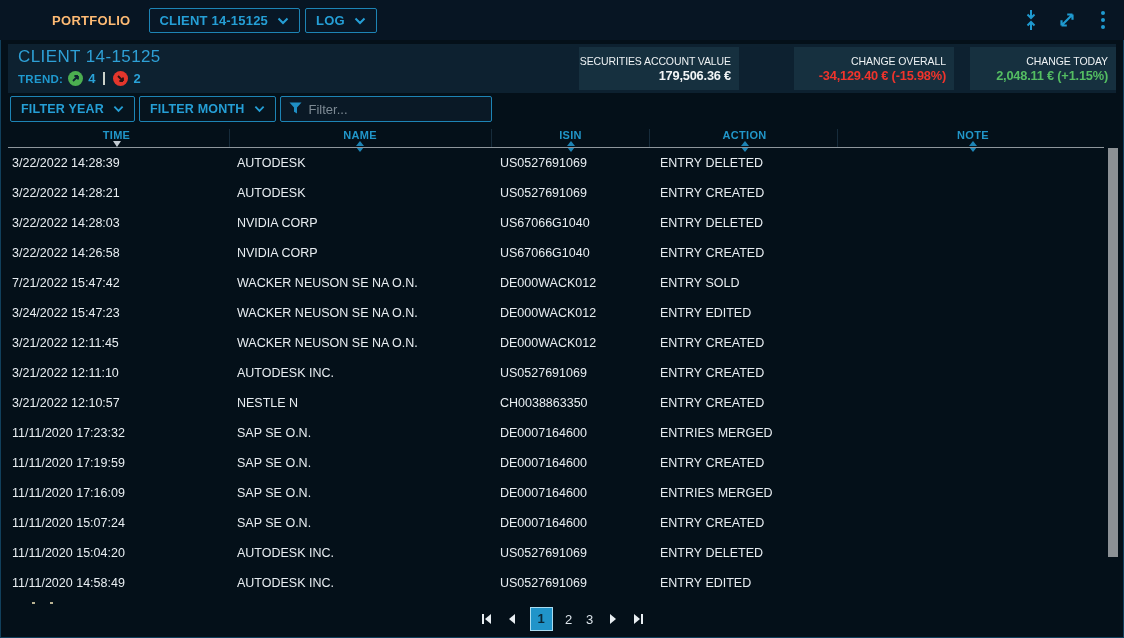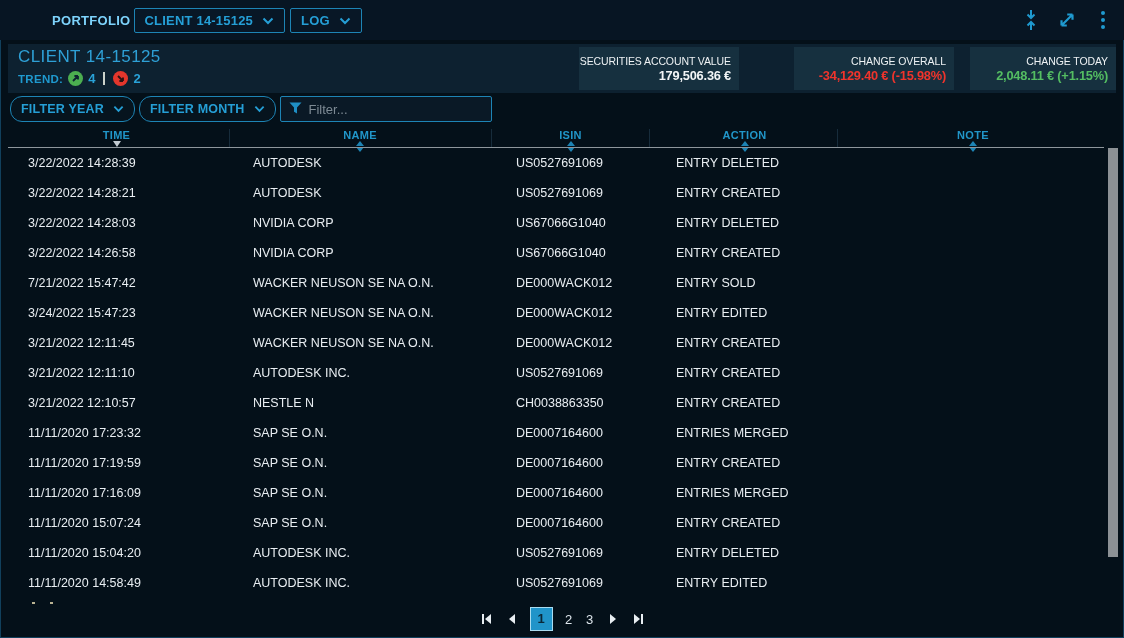--- a/index.html
+++ b/index.html
@@ -11,21 +11,21 @@
     overflow: hidden;
     box-shadow: inset 0 0 0 1px #11405c;
   }
 
   
   .topbar {
     position: absolute; top: 0; left: 0; right: 0; height: 40px;
     background: #071523;
     display: flex; align-items: center; padding: 0 10px;
   }
-  .portfolio-label { color: #7dd3fc; font-size: 13px; font-weight: bold; letter-spacing: .3px; margin-right: 3px; padding-left: 42px; }
+  .portfolio-label { color: #fdba74; font-size: 13px; font-weight: bold; letter-spacing: .3px; margin-right: 18px; padding-left: 42px; }
   .tb-dropdown {
     display: inline-flex; align-items: center; gap: 9px;
     height: 25px; padding: 0 10px; margin-right: 5px;
     border: 1px solid #1d84b5; border-radius: 2px;
     color: #259fd6; font-size: 13px; font-weight: bold; letter-spacing: .2px;
     background: rgba(10,30,48,.25); cursor: pointer;
   }
   .tb-icons { margin-left: auto; display: flex; align-items: center; gap: 14px; }
   .tb-icon { width: 22px; height: 22px; display:flex; align-items:center; justify-content:center; cursor:pointer; }
 
@@ -51,21 +51,21 @@
   .stat-box.w1 { width: 160px; } .stat-box.w2 { width: 160px; margin-left: 39px; } .stat-box.w3 { width: 146px; padding-left: 24px; }
   .stat-label { color: #eef2f4; font-size: 10.5px; letter-spacing: -0.1px; white-space: nowrap; }
   .stat-value { font-size: 12.8px; font-weight: bold; letter-spacing: -0.2px; white-space: nowrap; margin-top: 1px; }
   .stat-value.white { color: #f2f5f7; } .stat-value.red { color: #f0342c; } .stat-value.green { color: #54bd62; }
 
   
   .filter-row { position: absolute; left: 10px; top: 96px; display: flex; gap: 4px; align-items: center; }
   .filter-btn {
     display: inline-flex; align-items: center; gap: 9px;
     height: 26px; padding: 0 10px;
-    border: 1px solid #1d84b5; border-radius: 12px;
+    border: 1px solid #1d84b5; border-radius: 2px;
     color: #259fd6; font-size: 12.5px; font-weight: bold; letter-spacing: .2px;
     background: rgba(10,30,48,.25); cursor: pointer;
   }
   .filter-input-wrap {
     display: flex; align-items: center; gap: 7px;
     width: 212px; height: 26px; padding: 0 8px;
     border: 1px solid #1d84b5; border-radius: 2px; background: #0a1926;
   }
   .filter-input {
     flex: 1; background: transparent; border: none; outline: none;
@@ -86,21 +86,21 @@
   .c-isin { width: 158px; padding: 0 8px 0 8px; }
   .c-action { width: 188px; padding: 0 8px 0 10px; }
   .c-note { width: 266px; padding: 0 6px 0 10px; }
   .sort-desc { width: 0; height: 0; border-left: 4.5px solid transparent; border-right: 4.5px solid transparent; border-top: 6px solid #c2cbd1; }
   .sort-both { display: flex; flex-direction: column; gap: 1px; }
   .sort-both i { display:block; width: 0; height: 0; border-left: 4.5px solid transparent; border-right: 4.5px solid transparent; }
   .sort-both .up { border-bottom: 5px solid #1d84b5; }
   .sort-both .dn { border-top: 5px solid #1d84b5; }
   .thead-line { position: absolute; left: 8px; top: 147px; width: 1096px; height: 1px; background: #8e969c; }
 
-  .tbody { position: absolute; left: 24px; top: 148px; width: 1096px; height: 452px; overflow: hidden; }
+  .tbody { position: absolute; left: 8px; top: 148px; width: 1096px; height: 452px; overflow: hidden; }
   .tr { display: flex; height: 30px; cursor: pointer; }
   .td { color: #e9eef2; font-size: 12.5px; line-height: 30px; white-space: nowrap; overflow: hidden; }
 
   .clip-dot { position: absolute; width: 3px; height: 2px; background: rgba(217,207,168,.85); }
   .clip-dot.d1 { left: 32px; top: 602px; } .clip-dot.d2 { left: 50px; top: 602px; }
 
   
   .pagination { position: absolute; left: 0; right: 0; top: 607px; display: flex; justify-content: center; align-items: center; gap: 11px; }
   .pg-icon { width: 14px; height: 14px; display:flex; align-items:center; justify-content:center; cursor: pointer; }
   .pg-num { color: #dce4ea; font-size: 13px; cursor: pointer; min-width: 10px; text-align: center; }

